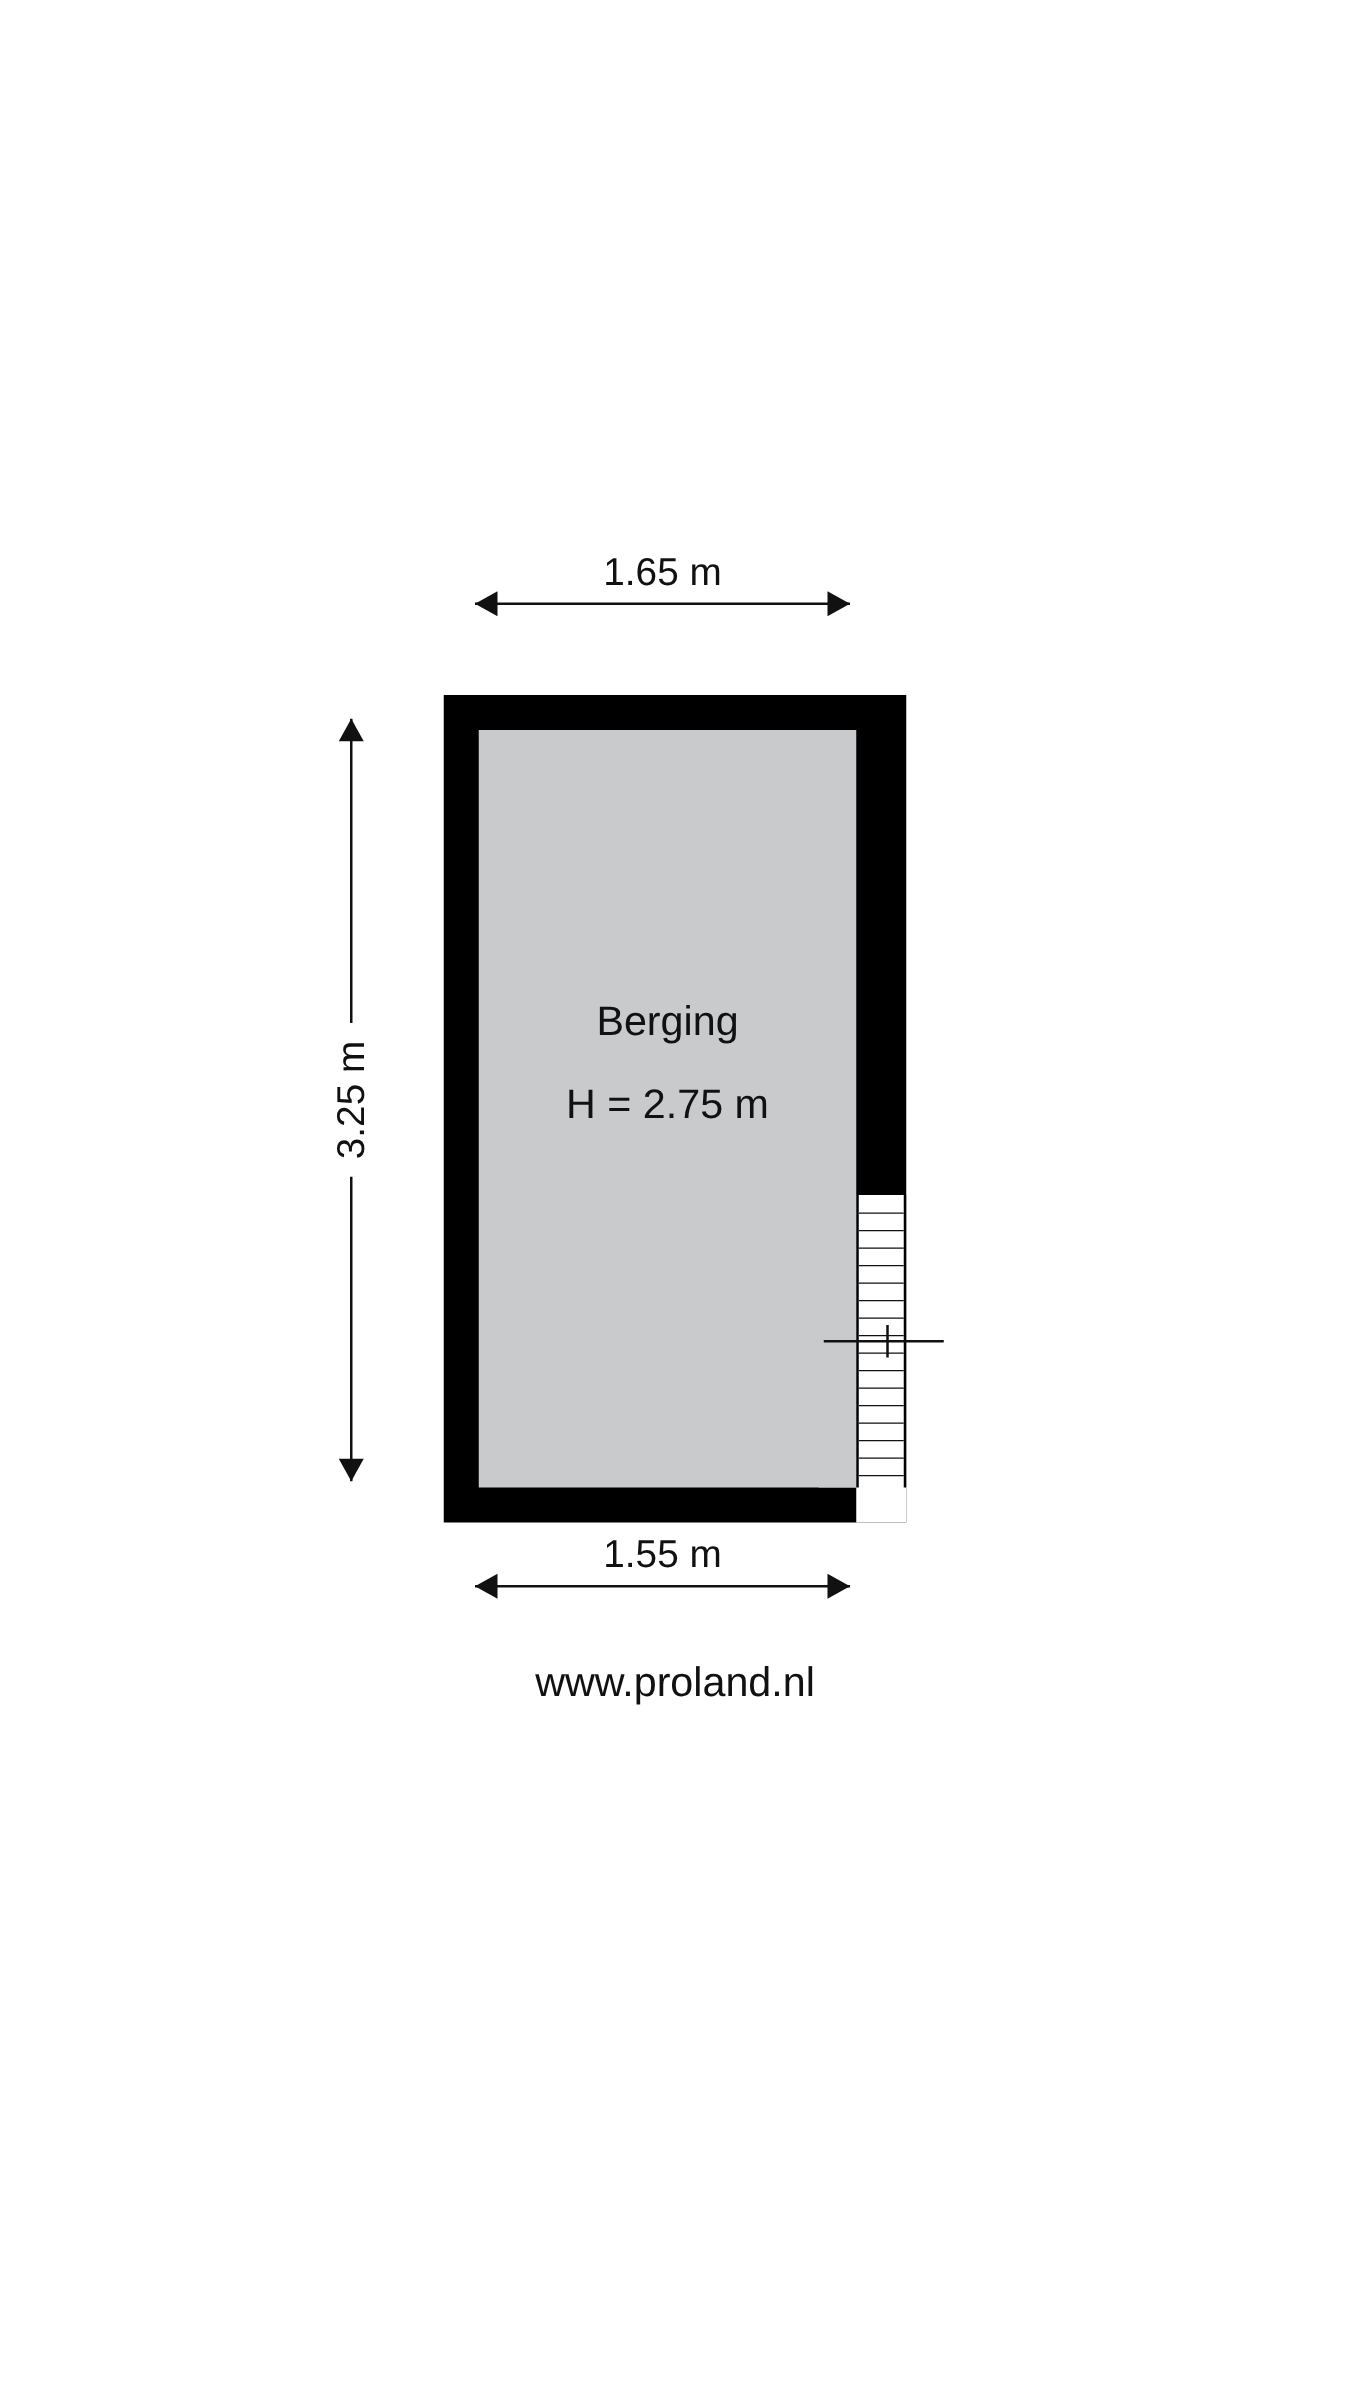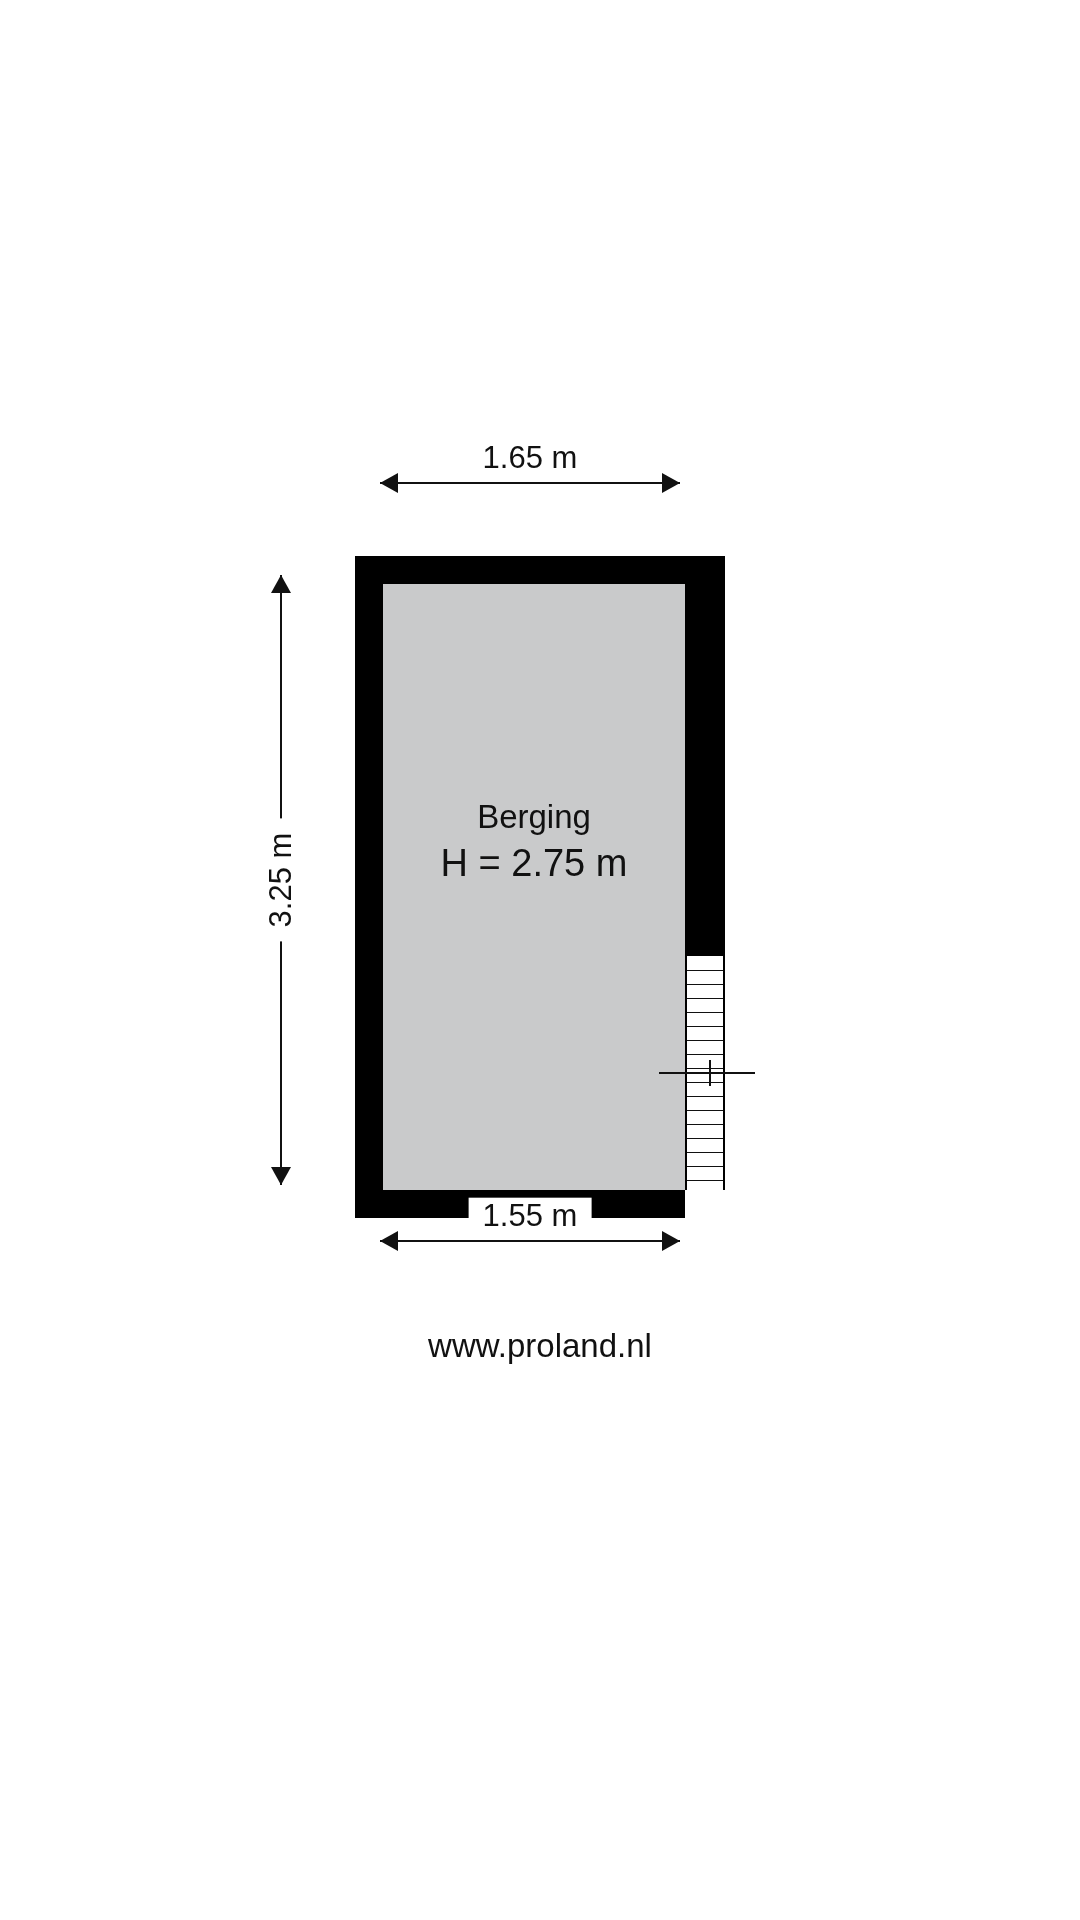--- a/index.html
+++ b/index.html
@@ -28,21 +28,21 @@
   .dim-top-wrap {
     position: absolute;
     left: 380px;
     top: 462px;
     width: 300px;
     height: 40px;
   }
   .dim-bottom-wrap {
     position: absolute;
     left: 380px;
-    top: 1220px;
+    top: 1248px;
     width: 300px;
     height: 40px;
   }
   .dim-line-h {
     position: absolute;
     top: 20px;
     left: 0;
     width: 300px;
     height: 2px;
     background: #111;
@@ -165,21 +165,22 @@
     left: 28px;
     top: 238px;
     width: 302px;
     text-align: center;
     font-size: 33px;
     line-height: 46px;
     color: #111;
   }
   .room-label .h-line {
     display: block;
-    font-size: 38px;
+    font-size: 33px;
+    margin-top: 20px;
   }
 
   
   .door {
     position: absolute;
     left: 330px;
     top: 400px;
     width: 40px;
     height: 234px;
     background: #ffffff;

